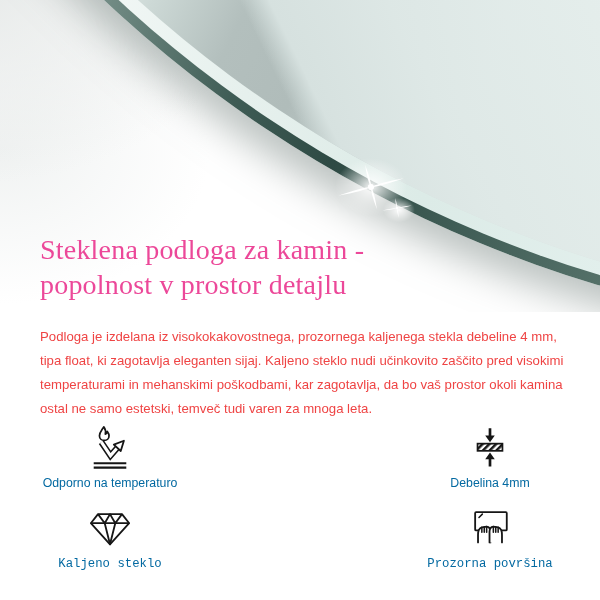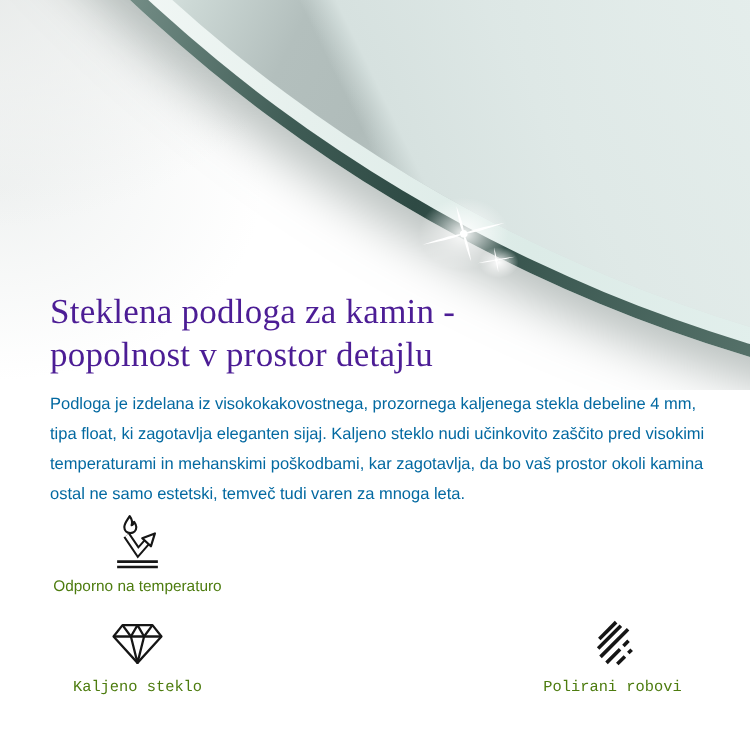--- a/index.html
+++ b/index.html
@@ -49,38 +49,38 @@
   .glow-small { left:377px; top:193px; width:44px;  height:34px; }
   .sparkle { position:absolute; pointer-events:none; }
   .sparkle-big   { left:335px; top:163px; transform:rotate(-15deg); }
   .sparkle-small { left:381px; top:197px; transform:rotate(-10deg); }
 
   
   .content { position:relative; z-index:2; padding:232px 40px 0 40px; }
   .title {
     font-family:"Liberation Serif", serif;
     font-size:28px; line-height:35px; font-weight:400;
-    color:#4c1d95; letter-spacing:.2px; width:480px;
+    color:#ec4899; letter-spacing:.2px; width:480px;
   }
   .title span { display:block; }
   .desc {
-    margin-top:9px; width:532px;
-    font-size:13.2px; line-height:24px; color:#0369a1;
+    margin-top:23px; width:532px;
+    font-size:13.2px; line-height:24px; color:#ef4444;
   }
 
   
   .features { margin-top:4px; }
   .feature-row { display:flex; justify-content:space-between; }
   .feature-row + .feature-row { margin-top:16px;font-family:Liberation Mono, monospace; }
   .feature {
     width:140px; display:flex; flex-direction:column; align-items:center;
   }
   .feature .icon-box { height:44px; display:flex; align-items:center; justify-content:center; }
   .feature .label {
-    margin-top:7px; font-size:12.3px; color:#4d7c0f; white-space:nowrap; text-align:center;
+    margin-top:7px; font-size:12.3px; color:#0369a1; white-space:nowrap; text-align:center;
   }
   svg { display:block; }
 </style>
 </head>
 <body>
 
 <div class="page">
 
   <div class="photo">
     <div class="glass-shadow"></div>
@@ -129,47 +129,66 @@
               <path d="M7 45.5 H41" stroke-width="2.2"></path>
               <path d="M15 19 L24.5 33 L31.5 25" stroke-width="6.5"></path>
               <path d="M15 19 L24.5 33 L31.5 25" stroke="#ffffff" stroke-width="3.2"></path>
               <path d="M38.5 17.5 L35.2 28.2 L28 21.5 Z" fill="#ffffff" stroke-width="1.9" stroke-linejoin="round"></path>
               <path d="M17.5 3 C15 7 13 9 13 12.2 C13 15.4 15.3 17.2 18 17.2 C20.7 17.2 23 15.4 23 12.2 C23 10.6 22.2 9.2 21.2 7.8 C20.8 9.6 19.9 10.4 19.1 10.6 C20 8 19.3 5.5 17.5 3 Z" stroke-width="1.8" stroke-linejoin="round"></path>
             </svg>
           </div>
           <div class="label">Odporno na temperaturo</div>
         </div>
 
+        <div class="feature">
+          <div class="icon-box">
+            <svg width="46" height="46" viewBox="0 0 48 48">
+              <defs>
+                <pattern id="hatch1" patternUnits="userSpaceOnUse" width="5" height="5" patternTransform="rotate(45)">
+                  <rect width="2.6" height="5" fill="#161616"></rect>
+                </pattern>
+              </defs>
+              <path d="M24 19 L19 12 H22.6 V4.5 H25.4 V12 H29 Z" fill="#161616"></path>
+              <rect x="11" y="20.5" width="26" height="7.5" fill="url(#hatch1)" stroke="#161616" stroke-width="1.8"></rect>
+              <path d="M24 29.8 L29 36.8 H25.4 V44.3 H22.6 V36.8 H19 Z" fill="#161616"></path>
+            </svg>
+          </div>
+          <div class="label">Debelina 4mm</div>
+        </div>
 
 
       </div>
       <div class="feature-row">
 
         <div class="feature">
           <div class="icon-box">
             <svg width="46" height="46" viewBox="0 0 48 48" fill="none" stroke="#161616" stroke-width="1.9" stroke-linejoin="round">
               <path d="M11.5 9.5 H36.5 L44 19 L24 41 L4 19 Z"></path>
               <path d="M4 19 H44"></path>
               <path d="M11.5 9.5 L18.5 19 L24 9.5 L29.5 19 L36.5 9.5"></path>
               <path d="M18.5 19 L24 41 L29.5 19"></path>
             </svg>
           </div>
           <div class="label">Kaljeno steklo</div>
         </div>
 
+
         <div class="feature">
           <div class="icon-box">
-            <svg width="46" height="46" viewBox="0 0 48 48" fill="none" stroke="#161616" stroke-width="3">
-              <path d="M13 21 L27 7"></path>
-              <path d="M12 29 L31 10"></path>
-              <path d="M14 36 L37 13"></path>
-              <path d="M19 41 L40 20" stroke-dasharray="16 4 6 5"></path>
-              <path d="M28 42 L42 28" stroke-dasharray="9 4 4 5"></path>
+            <svg width="48" height="46" viewBox="0 0 48 48" fill="none" stroke="#161616" stroke-width="1.9" stroke-linejoin="round" stroke-linecap="round">
+              <rect x="8.5" y="7.5" width="33" height="19" rx="1" fill="#ffffff"></rect>
+              <path d="M12.5 13 L16 9.5" stroke-width="1.6"></path>
+              <g id="handL">
+                <path d="M11.5 39 V31 C11.5 26.5 13 24 15.5 23.3 L20.5 22.5 C23 22.8 24.5 24.8 24.5 28 V39" fill="#ffffff"></path>
+                <path d="M15.5 23.3 V28.5" stroke-width="1.6"></path>
+                <path d="M18 22.8 V28.5" stroke-width="1.6"></path>
+                <path d="M20.5 22.5 V28.5" stroke-width="1.6"></path>
+              </g>
+              <use href="#handL" transform="translate(48 0) scale(-1 1)"></use>
             </svg>
           </div>
-          <div class="label">Polirani robovi</div>
+          <div class="label">Prozorna površina</div>
         </div>
-
 
       </div>
     </div>
   </div>
 </div>
 
 </body></html>

